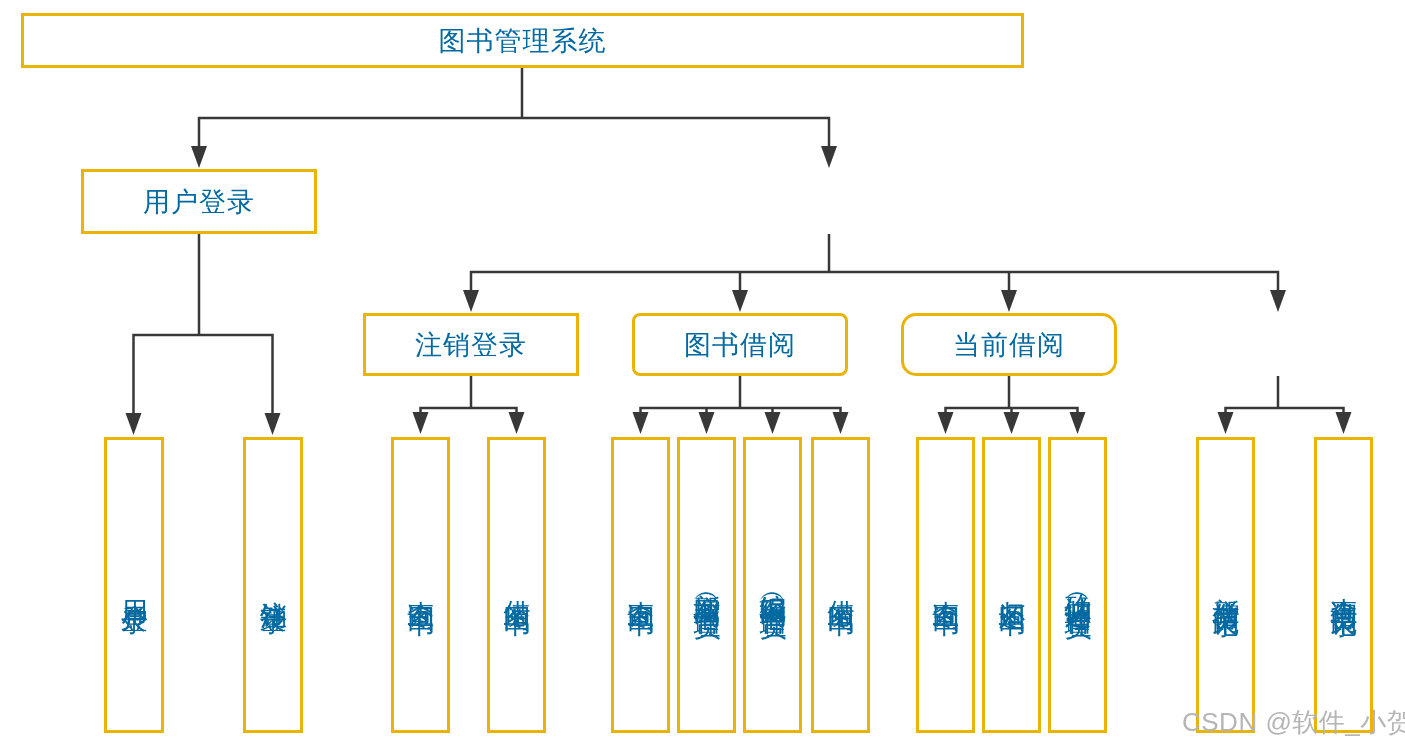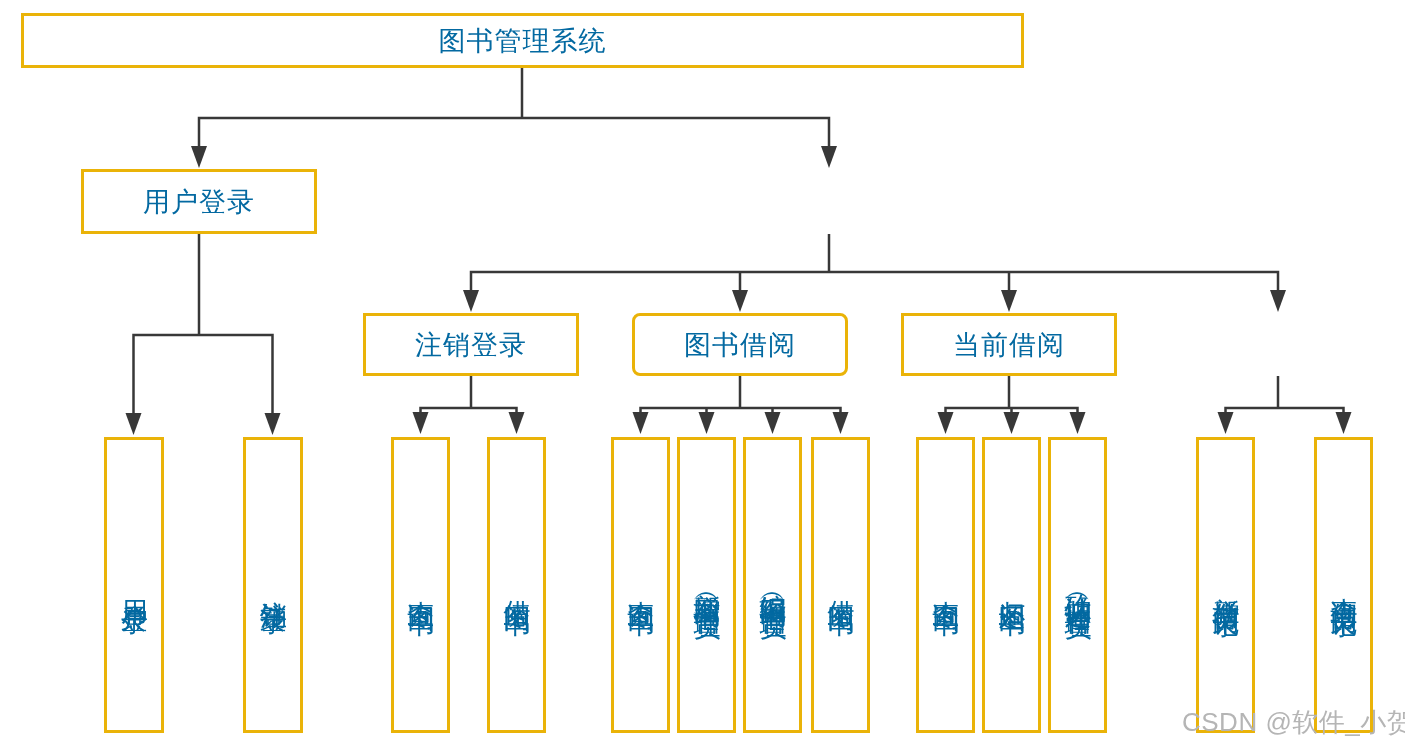--- a/index.html
+++ b/index.html
@@ -103,21 +103,21 @@
       <use href="#ah" x="1343.5" y="434"></use>
     </g>
   </svg>
 
   <div class="box" style="left:21px; top:13px; width:1003px; height:55px;">图书管理系统</div>
 
   <div class="box" style="left:81px; top:169px; width:236px; height:65px;">用户登录</div>
 
   <div class="box" style="left:363px; top:313px; width:216px; height:63px;">注销登录</div>
   <div class="box" style="left:632px; top:313px; width:216px; height:63px;border-radius:8px;">图书借阅</div>
-  <div class="box" style="left:901px; top:313px; width:216px; height:63px;">当前借阅</div>
+  <div class="box" style="left:901px; top:313px; width:216px; height:63px;border-radius:15px;">当前借阅</div>
 
   <div class="box leaf" style="left:104px; top:437px; width:60px; height:296px;">用户登录</div>
   <div class="box leaf" style="left:243px; top:437px; width:60px; height:296px;">注销登录</div>
 
   <div class="box leaf" style="left:391px; top:437px; width:59px; height:296px;">查询图书</div>
   <div class="box leaf" style="left:487px; top:437px; width:59px; height:296px;">借阅图书</div>
 
   <div class="box leaf" style="left:611px; top:437px; width:59px; height:296px;">查询图书</div>
   <div class="box leaf" style="left:677px; top:437px; width:59px; height:296px;">新增图书（管理员）</div>
   <div class="box leaf" style="left:743px; top:437px; width:59px; height:296px;">编辑图书（管理员）</div>

